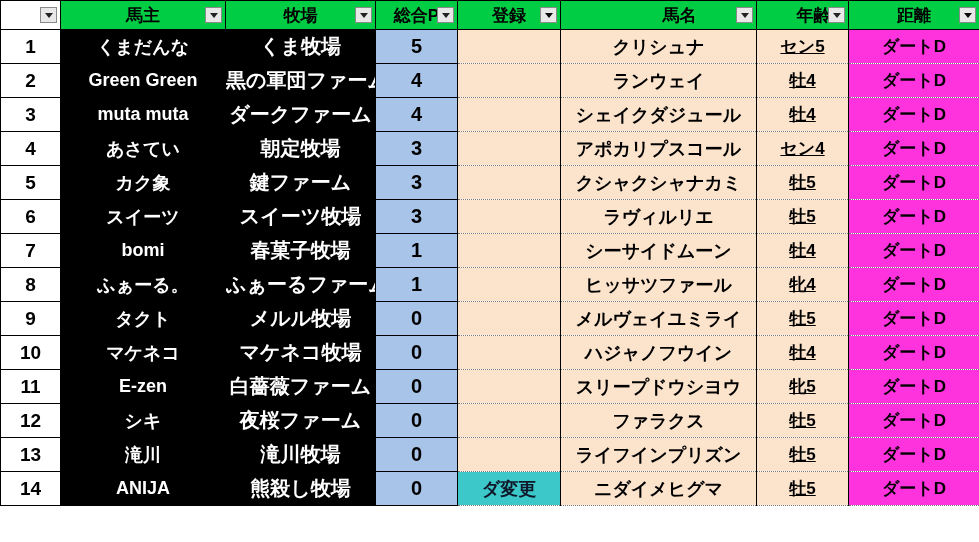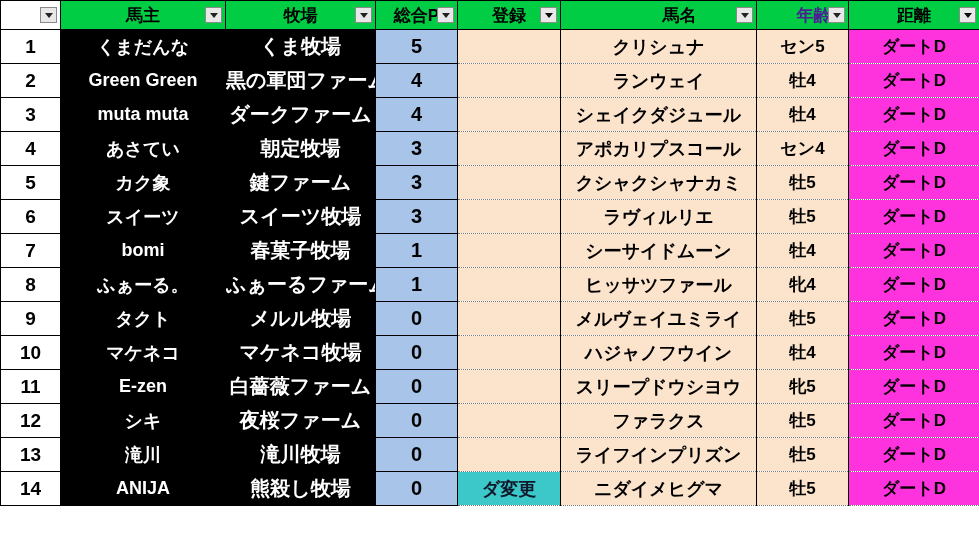--- a/index.html
+++ b/index.html
@@ -39,21 +39,21 @@
     height:28px;
     font-size:17px;
     position:relative;
   }
   .h-no{background:#ffffff;}
   .h-owner{background:#00cc44;color:#000;}
   .h-farm{background:#00cc44;color:#000;}
   .h-pt{background:#00cc44;color:#000;}
   .h-reg{background:#00cc44;color:#000;}
   .h-horse{background:#00cc44;color:#000;padding-left:42px;}
-  .h-age{background:#00cc44;color:#4c1d95;padding-left:22px;}
+  .h-age{background:#00cc44;color:#000000;padding-left:22px;}
   .h-dist{background:#00cc44;color:#000;}
 
   .hcell{
     display:flex;align-items:center;justify-content:center;
     height:100%;position:relative;
   }
   .hlabel{flex:0 0 auto;}
   .filter{
     position:absolute;right:3px;top:50%;transform:translateY(-50%);
     width:15px;height:14px;background:#e8e8e8;border:1px solid #8a8a8a;
@@ -66,21 +66,21 @@
   .filter.active .tri{border-top-color:#0a0a0a;}
 
   
   td.no{background:#ffffff;color:#000;font-size:19px;}
   td.owner{background:#000000;color:#ffffff;font-size:18px;margin-top:6px;}
   td.farm{background:#000000;color:#ffffff;font-size:20px;}
   td.pt{background:#a8c4e8;color:#000000;font-size:20px;}
   td.reg{background:#fce3cc;color:#000000;font-size:18px;border-top:1px dotted #777;border-bottom:1px dotted #777;}
   td.reg.changed{background:#3cc8c8;color:#0f172a;}
   td.horse{background:#fce3cc;color:#000000;font-size:18px;border-top:1px dotted #777;border-bottom:1px dotted #777;margin-top:21px;}
-  td.age{background:#fce3cc;color:#000000;font-size:17px;border-top:1px dotted #777;border-bottom:1px dotted #777;}
+  td.age{background:#fce3cc;color:#000000;font-size:17px;border-top:1px dotted #777;border-bottom:1px dotted #777;text-decoration:underline;}
   td.dist{background:#ff33dd;color:#000000;font-size:17px;border-top:1px dotted #777;border-bottom:1px dotted #777;}
 
   
   td.reg{border-left:1px solid #000;border-right:1px solid #000;}
   td.dist{border-left:1px solid #000;border-right:1px solid #000;}
   td.horse{border-left:1px solid #000;border-right:1px solid #000;}
   td.age{border-left:1px solid #000;border-right:1px solid #000;}
 </style>
 </head>
 <body>

